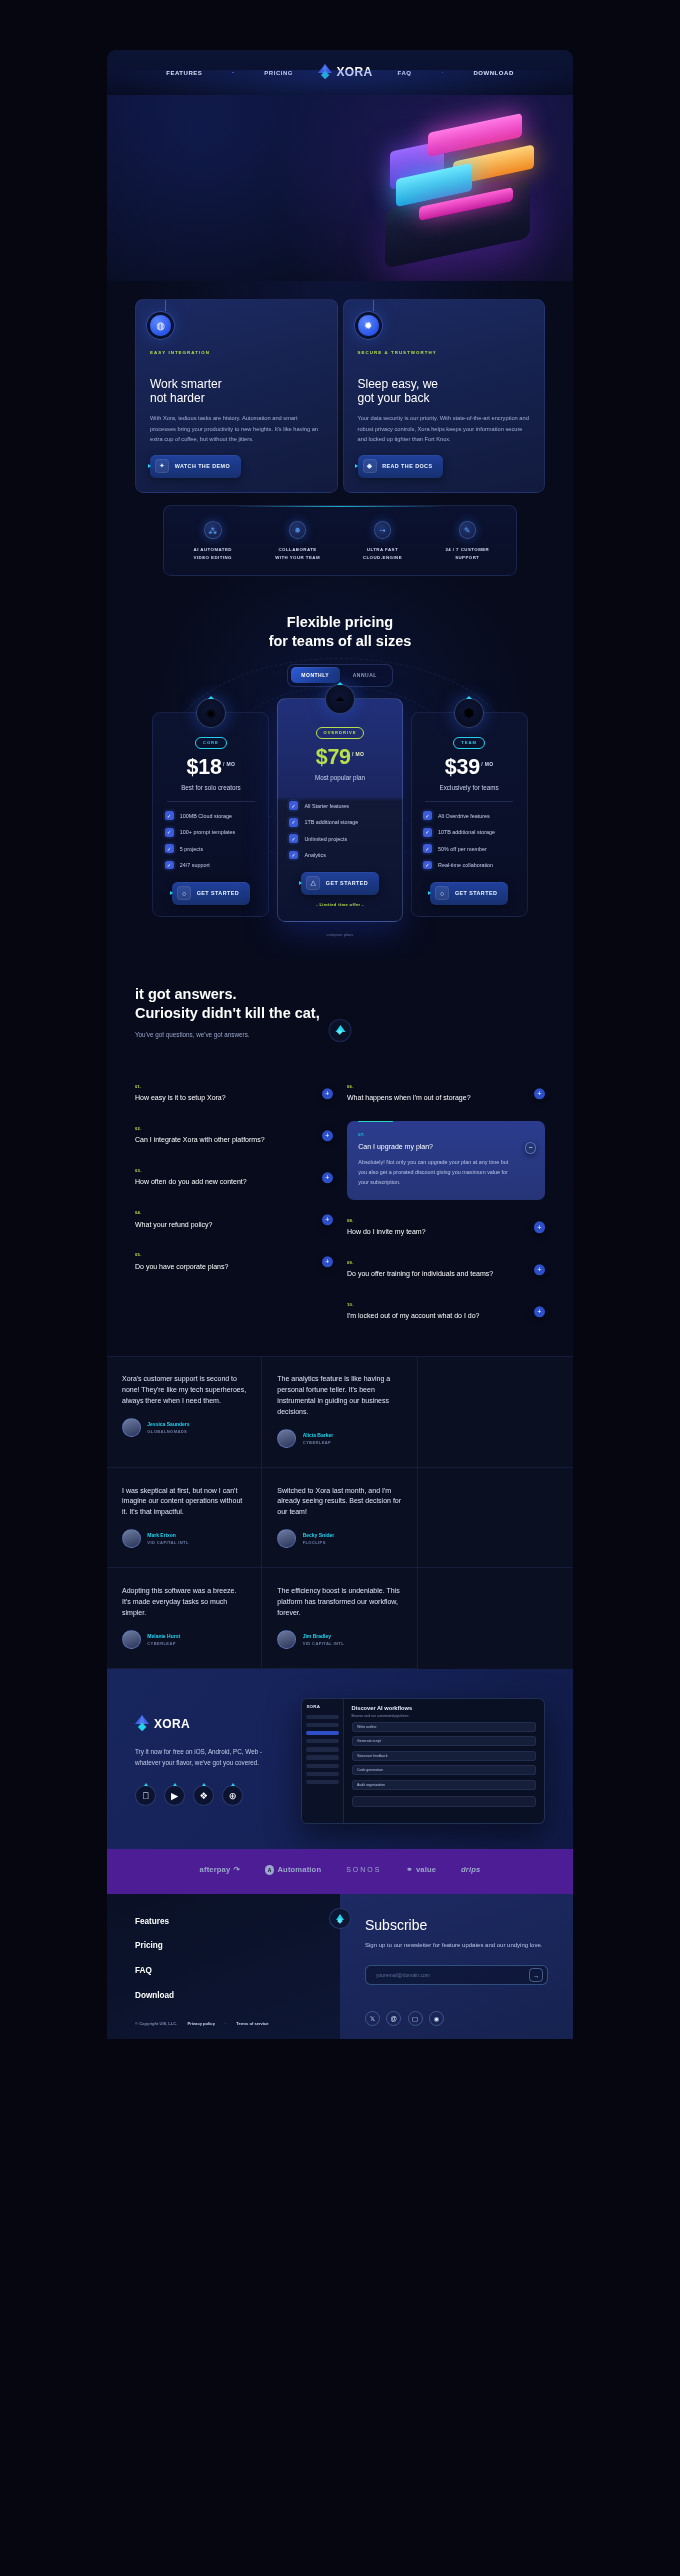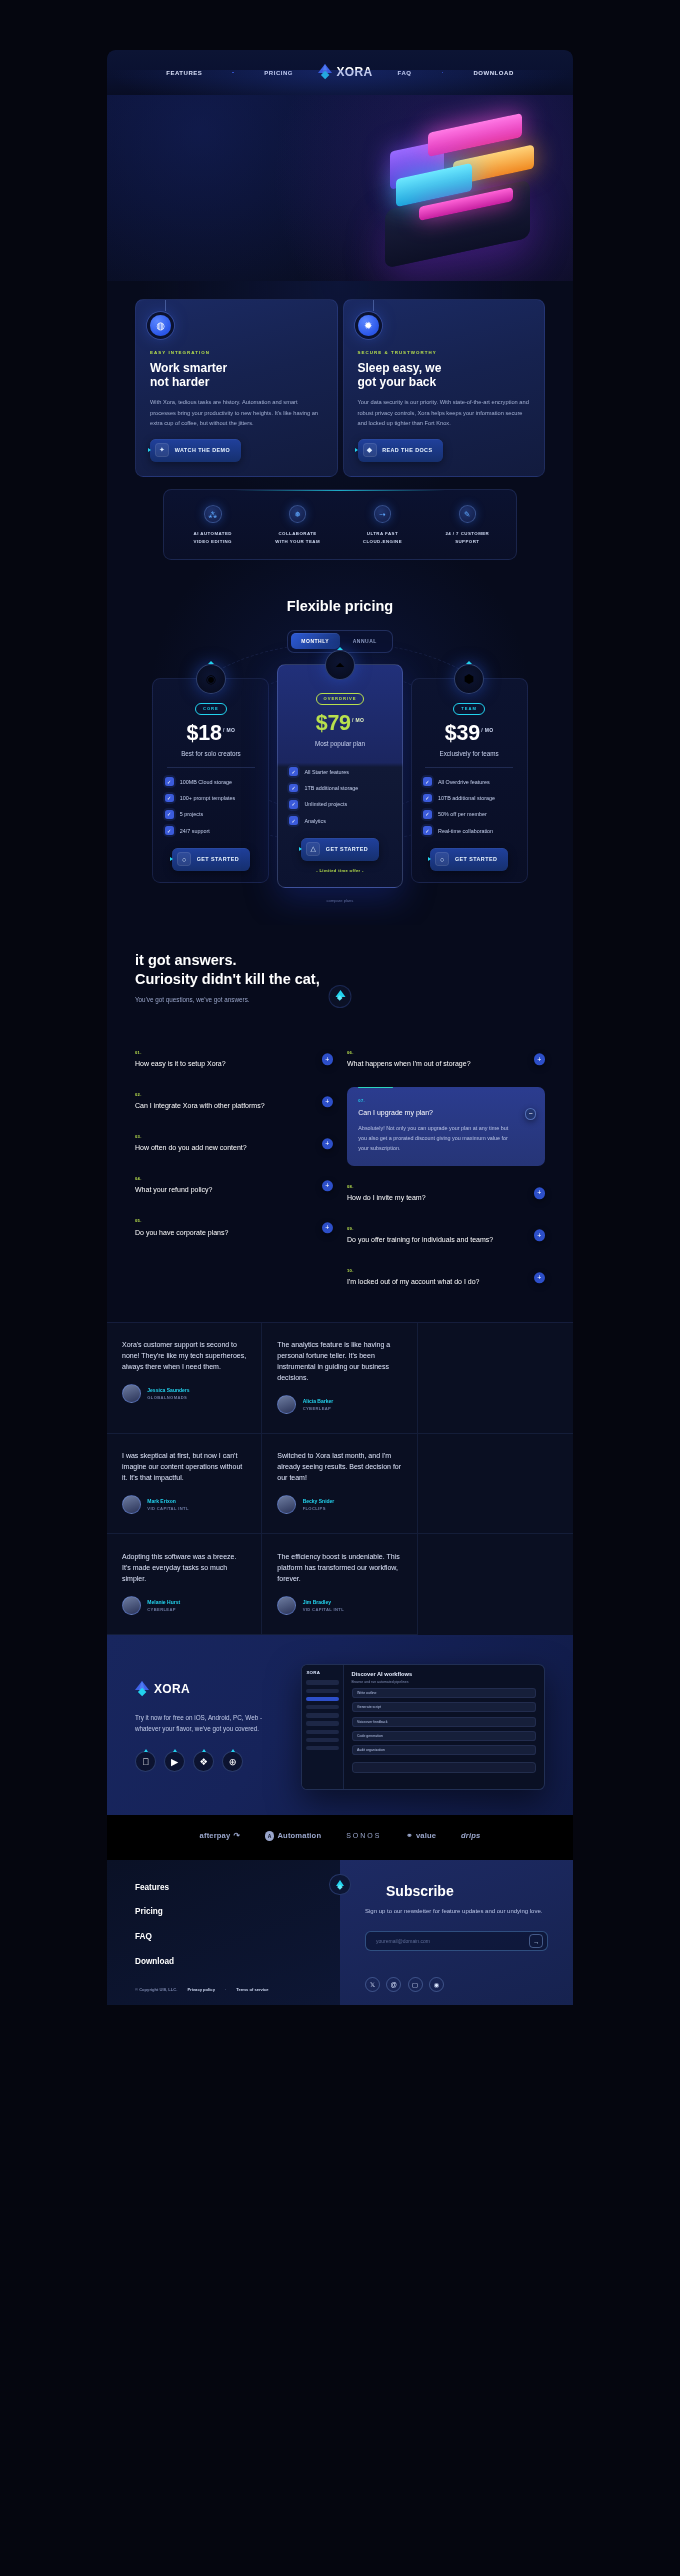--- a/index.html
+++ b/index.html
@@ -115,21 +115,21 @@
   }
   .fcard .stem{position:absolute;left:29px;top:0;width:0.6px;height:11.3px;background:rgba(150,180,255,.35);}
   .fcard-ico{
     width:21.4px;height:21.4px;border-radius:50%;
     background:radial-gradient(circle at 35% 30%, #5b86ff, #2a56e8 70%);
     display:flex;align-items:center;justify-content:center;
     box-shadow:0 0 0 3.1px #0b1230, 0 0 0 3.8px rgba(110,140,255,.35), 0 0 16.4px rgba(60,110,255,.55);
     color:#fff;font-size:10px;
   }
   .fcard-eyebrow{margin-top:14px;color:#b8e04d;font-size:4.4px;font-weight:800;letter-spacing:.24em;text-transform:uppercase;}
-  .fcard-title{margin-top:6px;color:#fff;font-size:12px;line-height:1.2;font-weight:700;}
+  .fcard-title{margin-top:22px;color:#fff;font-size:12px;line-height:1.2;font-weight:400;}
   .fcard-body{margin-top:7.6px;color:#a3b0d3;font-size:5.7px;line-height:1.85;}
   .fcard-btn{margin-top:10px;}
 
   
   .stats{
     margin:12.6px 28px 0;border:0.6px solid rgba(110,150,255,.16);border-radius:8.2px;
     background:linear-gradient(180deg,#0b1230 0%, #0a0f27 100%);
     display:flex;padding:15px 6.3px 14px;position:relative;overflow:hidden;
   }
   .stats::before{content:"";position:absolute;left:50%;top:0;transform:translateX(-50%);width:60%;height:0.6px;
@@ -254,39 +254,39 @@
   .as-li{height:4.4px;border-radius:1.9px;background:rgba(140,170,255,.14);margin-bottom:3.8px;}
   .as-li.hl{background:#2d4fc9;}
   .as-main{flex:1;padding:6.3px 7.6px;}
   .as-title{color:#e6edff;font-size:5.7px;font-weight:800;}
   .as-sub{margin-top:2.5px;color:#7f8cb4;font-size:3.5px;}
   .as-row{margin-top:4.4px;height:10px;border-radius:3.1px;background:rgba(140,170,255,.1);
     border:0.6px solid rgba(140,170,255,.1);display:flex;align-items:center;padding:0 4.4px;color:#b3c0e4;font-size:3.5px;}
   .as-bar{margin-top:6.3px;height:11.3px;border-radius:3.8px;background:rgba(140,170,255,.08);border:0.6px solid rgba(140,170,255,.12);}
 
   
-  .logos{background:#000000;padding:16.4px 0 19px;display:flex;align-items:center;justify-content:center;gap:25px;}
+  .logos{background:#4c1d95;padding:16.4px 0 19px;display:flex;align-items:center;justify-content:center;gap:25px;}
   .logo-item{color:#9aa6cb;font-size:7.6px;font-weight:600;display:flex;align-items:center;gap:3.1px;letter-spacing:.02em;}
   .logo-item.sonos{letter-spacing:.28em;font-weight:500;font-size:7px;}
   .logo-item.drips{font-style:italic;font-weight:700;}
   .logo-badge{width:9.4px;height:9.4px;border-radius:50%;background:#9aa6cb;color:#0a0f22;font-size:5px;font-weight:800;display:flex;align-items:center;justify-content:center;}
 
   
   .footer{position:relative;display:flex;min-height:145px;}
   .f-left{width:50%;background:linear-gradient(160deg,#0a1126 0%,#0d1634 100%);padding:23px 28px 14px;position:relative;}
   .f-right{width:50%;background:linear-gradient(160deg,#1d2a63 0%,#16224f 100%);padding:23px 25px 14px;position:relative;}
   .f-link{color:#fff;font-size:8.2px;font-weight:700;margin-bottom:15.7px;cursor:pointer;}
   .f-logo{position:absolute;right:-10.7px;top:14px;width:21.4px;height:21.4px;border-radius:50%;background:#0d1634;
     border:0.6px solid rgba(110,150,255,.25);display:flex;align-items:center;justify-content:center;z-index:2;}
   .f-logo .a{position:absolute;width:0;height:0;border-left:4.4px solid transparent;border-right:4.4px solid transparent;border-bottom:6.3px solid #22d3ee;top:5.7px;}
   .f-logo .b{position:absolute;width:3.8px;height:3.8px;background:#5ee7f5;transform:rotate(45deg);top:10.7px;}
   .f-copy{position:absolute;left:28px;bottom:12.6px;display:flex;align-items:center;gap:10px;}
   .f-copy span{color:#7b87ad;font-size:4.1px;font-weight:700;}
   .f-copy b{color:#cfd9f2;font-size:4.1px;font-weight:700;cursor:pointer;}
-  .sub-title{color:#fff;font-size:14px;font-weight:700;margin-left:21px;}
+  .sub-title{color:#fff;font-size:14px;font-weight:400;}
   .sub-text{margin-top:7.6px;color:#bcc7e8;font-size:6px;line-height:1.85;}
   .sub-form{margin-top:14px;height:20px;border-radius:5.7px;border:0.6px solid rgba(110,180,255,.35);background:rgba(8,14,38,.55);
     display:flex;align-items:center;padding:0 3.8px 0 10px;position:relative;}
   .sub-form input{flex:1;background:transparent;border:none;outline:none;color:#cfd9f2;font-size:5px;font-family:inherit;}
   .sub-form input::placeholder{color:#5d6b95;}
   .sub-go{width:14px;height:14px;border-radius:3.8px;border:0.6px solid rgba(150,190,255,.4);display:flex;
     align-items:center;justify-content:center;color:#cfe6ff;font-size:6.3px;cursor:pointer;}
   .socials{position:absolute;left:25px;bottom:12.6px;display:flex;gap:6.3px;}
   .soc{width:15px;height:15px;border-radius:50%;border:0.6px solid rgba(150,190,255,.3);display:flex;align-items:center;
     justify-content:center;color:#dbe6ff;font-size:6.3px;cursor:pointer;}
@@ -376,20 +376,21 @@
         <div class="stat-label">24 / 7 CUSTOMER<br>SUPPORT</div>
       </div>
     </div>
   </div>
 
   <div class="pricing">
     <div class="rings"></div>
     <div class="rings2"></div>
     <div class="sec-title">
       <div>Flexible pricing</div>
+      <div>for teams of all sizes</div>
     </div>
     <div class="toggle">
       <div class="toggle-opt active">MONTHLY</div>
       <div class="toggle-opt">ANNUAL</div>
     </div>
 
     <div class="plans">
 
       <div class="plan">
         <div class="plan-badge-ico">◉</div>

